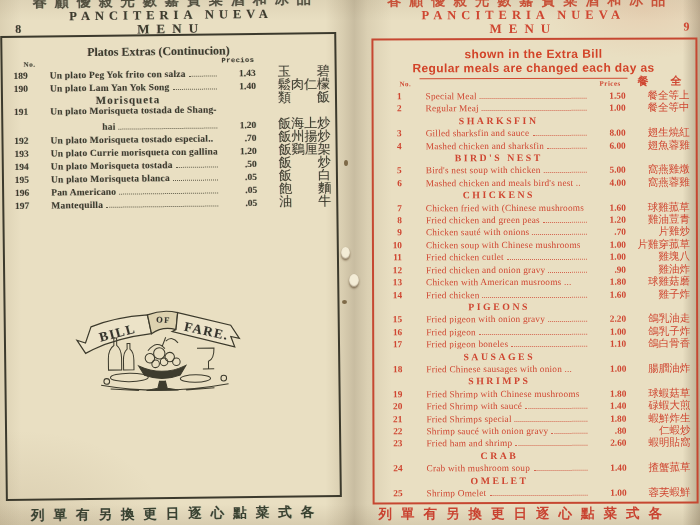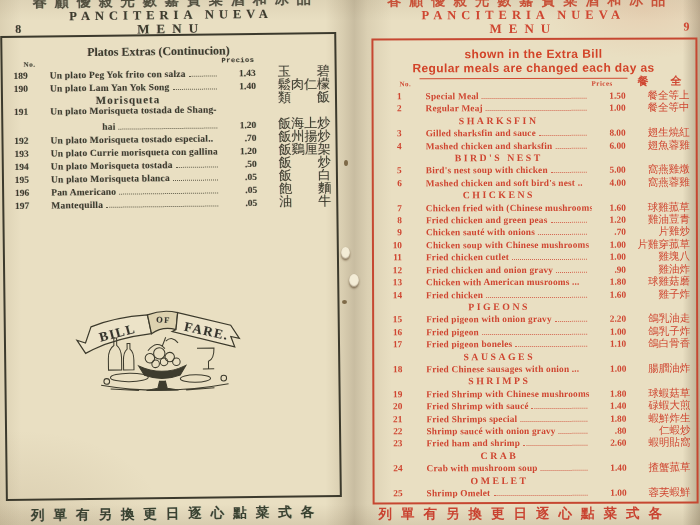--- a/index.html
+++ b/index.html
@@ -41,21 +41,21 @@
   .cjk{font-family:"DejaVu Sans",sans-serif;flex:none;text-align:right;line-height:1;}
   .items{position:absolute;display:flex;flex-direction:column;}
   .row{display:flex;align-items:baseline;white-space:nowrap;}
   .left-items{left:6px;top:66px;width:326px;}
   .left-items .row{height:13px;font-size:9.5px;}
   .right-items{left:28px;top:90px;width:314px;}
   .right-items .row{height:12.42px;font-size:9.3px;}
   .num{flex:none;text-align:right;font-weight:bold;}
   .left-items .num{width:24px;margin-right:22px;}
   .right-items .num{width:26px;margin-right:24px;}
-  .name{overflow:hidden;letter-spacing:.2px;font-weight:bold;}
+  .name{overflow:hidden;letter-spacing:.2px;}
   .left-items .name{font-weight:bold;}
   .dots{flex:1;min-width:8px;border-bottom:1.6px dotted currentColor;margin:0 5px 2px 3px;opacity:.8;}
   .nodots{flex:1;min-width:0;}
   .price{flex:none;width:34px;text-align:right;font-weight:bold;}
   .left-items .cjk{width:66px;font-size:13px;margin-left:8px;}
   .right-items .cjk{width:58px;font-size:10.5px;margin-left:6px;}
   .section-sp{flex:none;}
   .left-items .section-sp{width:50px;}
   .right-items .section-sp{width:50px;}
   .section-label{flex:1;text-align:center;font-weight:bold;letter-spacing:2.5px;
@@ -206,21 +206,21 @@
     <div class="pageno">9</div>
     <div class="menurow">MENU</div>
 
     <div class="menu-box"></div>
     <div class="notice">
       <div>shown in the Extra Bill</div>
       <div>Regular meals are changed each day as</div>
     </div>
     <div class="notice-rule"></div>
     <div class="collabel" style="left:52px;top:80px;">No.</div>
-    <div class="collabel" style="left:244px;top:80px;">Prices</div>
+    <div class="collabel" style="left:252px;top:80px;">Prices</div>
     <div class="cjk" style="position:absolute;left:276px;top:76px;width:58px;font-size:11px;font-weight:bold;">餐　　全</div>
 
     <div class="items right-items" id="right-items">
         <div class="row">
           <span class="num">1</span>
           <span class="name">Special Meal</span>
           <span class="dots"></span>
           <span class="price">1.50</span>
           <span class="cjk">餐全等上</span>
         </div>
@@ -259,21 +259,21 @@
         </div>
         <div class="row">
           <span class="num">5</span>
           <span class="name">Bird's nest soup with chicken</span>
           <span class="dots"></span>
           <span class="price">5.00</span>
           <span class="cjk">窩燕雞燉</span>
         </div>
         <div class="row">
           <span class="num">6</span>
-          <span class="name">Mashed chicken and soft bird's nest ..</span>
+          <span class="name">Mashed chicken and meals bird's nest ..</span>
           <span class="nodots"></span>
           <span class="price">4.00</span>
           <span class="cjk">窩燕蓉雞</span>
         </div>
         <div class="row">
           <span class="section-sp"></span>
           <span class="section-label">CHICKENS</span>
           <span class="price"></span>
           <span class="cjk"></span>
         </div>

